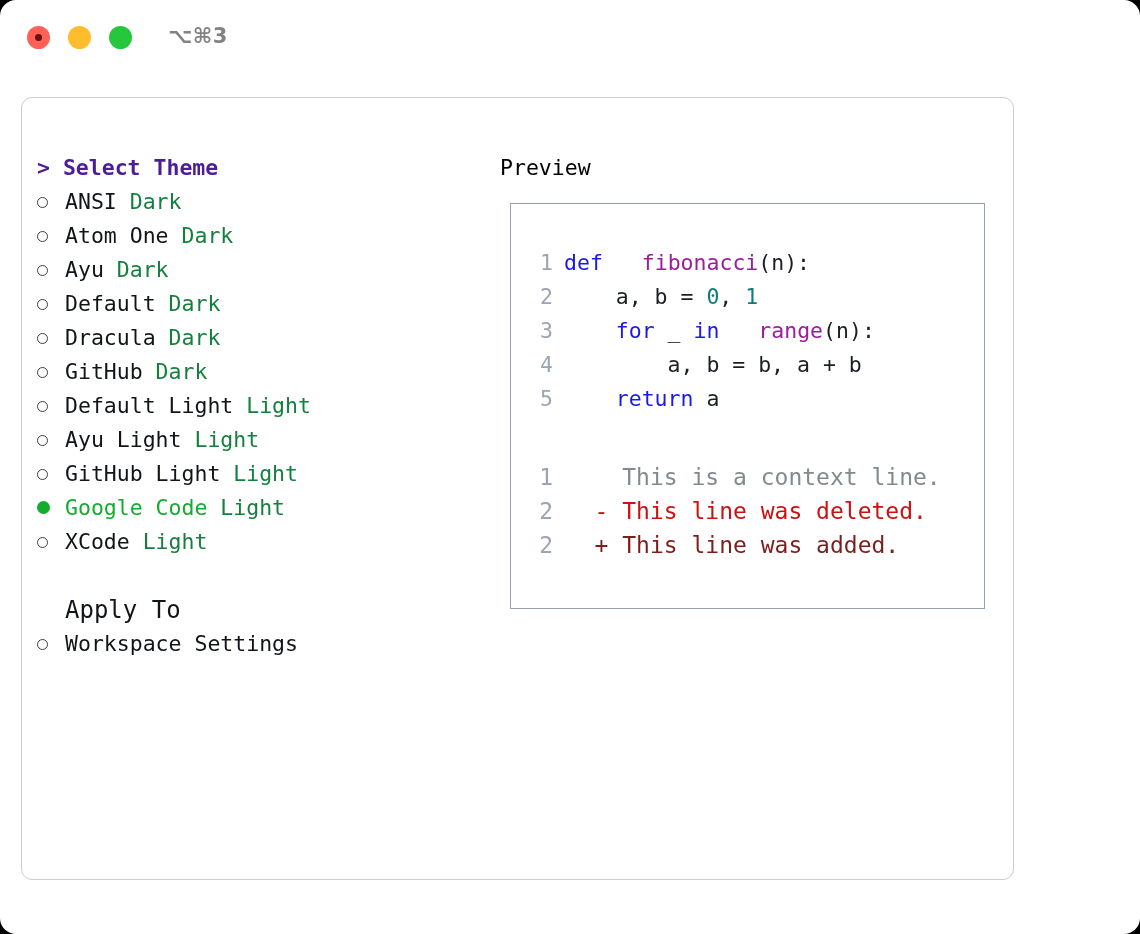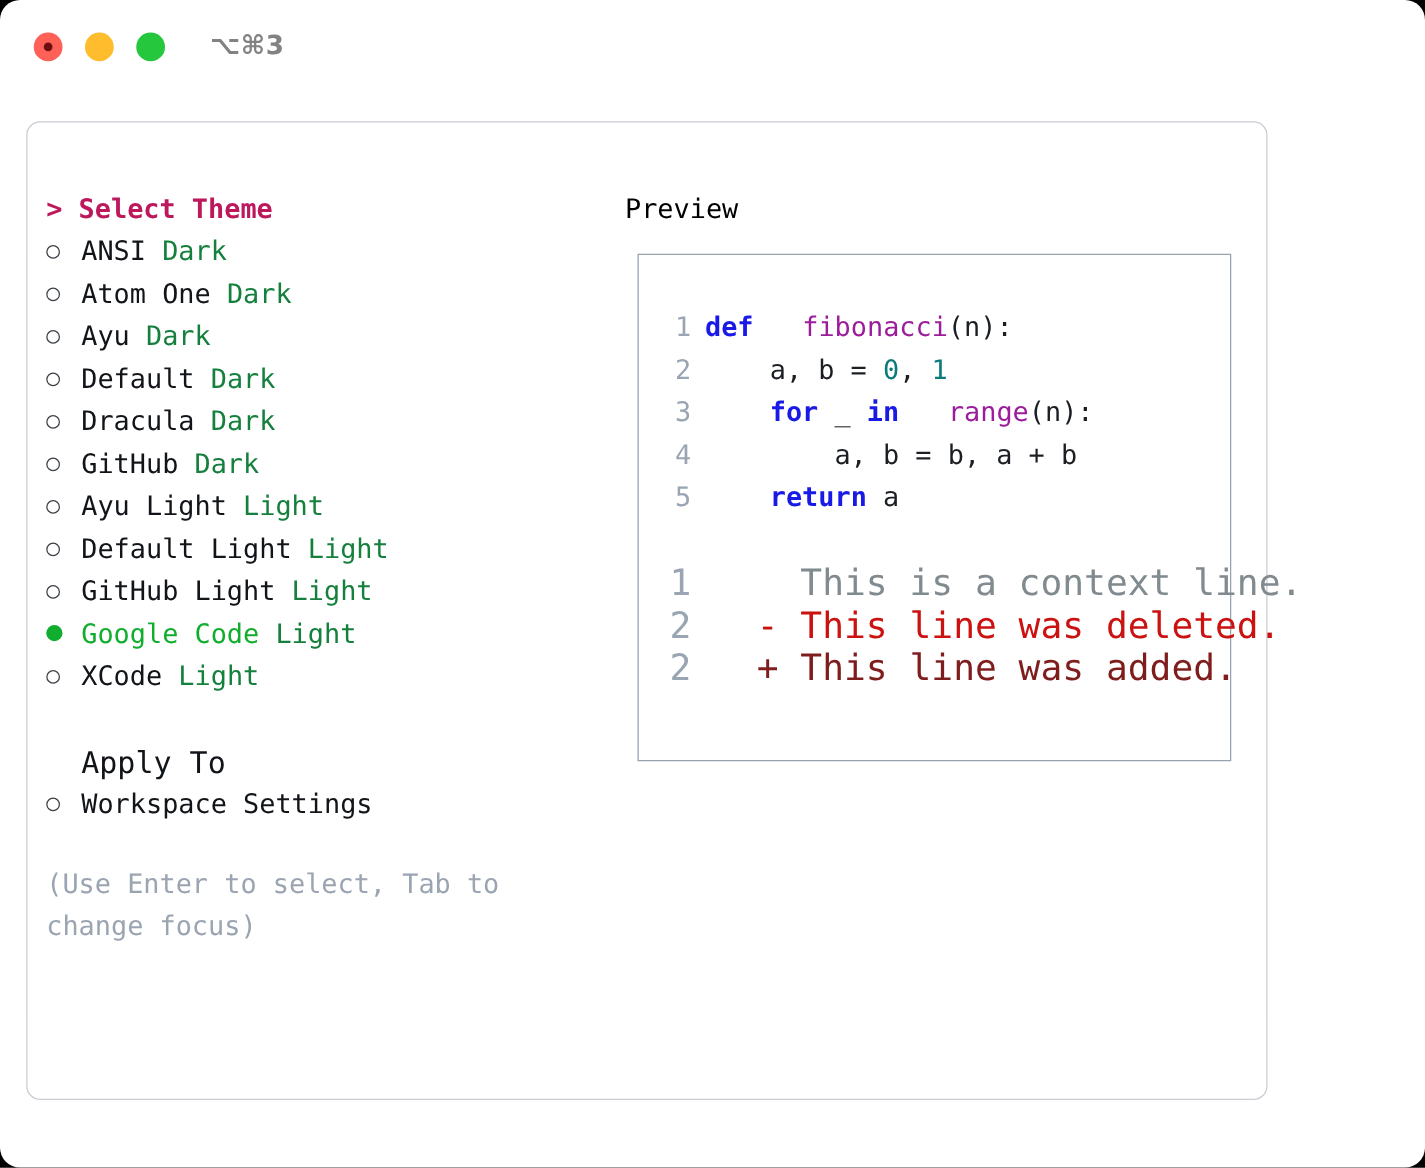--- a/index.html
+++ b/index.html
@@ -81,21 +81,21 @@
   }
   .row {
     height: 34px;
     font-size: 21.5px;
     line-height: 34px;
     white-space: pre;
     color: #111418;
   }
   .row.header {
     font-weight: bold;
-    color: #be185d;
+    color: #4c1d95;
   }
   .marker {
     display: inline-block;
     width: 28px;
   }
   .bullet-dot {
     display: inline-block;
     width: 13px; height: 13px;
     border-radius: 50%;
     background: #11ad2e;
@@ -155,29 +155,29 @@
     line-height: 34px;
     white-space: pre;
   }
   .ln {
     display: inline-block;
     width: 24px;
     text-align: right;
     color: #9aa5b4;
   }
   .gap { display: inline-block; width: 11px; }
-  .kw  { color: #1a1ae6; font-weight: bold; }
+  .kw  { color: #1a1ae6; }
   .fn  { color: #9c1d9c; margin-left: 26px; }
   .num { color: #0d7b7b; }
   .pl  { color: #1b1f24; }
 
   .diff {
     position: absolute;
-    left: 18px; top: 245px;
-    font-size: 29px;
+    left: 18px; top: 256px;
+    font-size: 23px;
     line-height: 34px;
     white-space: pre;
   }
   .ctx { color: #808a8f; }
   .del { color: #cc1111; }
   .add { color: #7f1d1d; }
 </style>
 </head>
 <body>
 
@@ -197,35 +197,34 @@
   <div class="left-col">
     <div class="row header"><span>&gt; </span><span>Select Theme</span></div>
 
     <div id="theme-list">
         <div class="row"><span class="marker"><span class="bullet-ring"></span></span><span class="name">ANSI </span><span class="cat">Dark</span></div>
         <div class="row"><span class="marker"><span class="bullet-ring"></span></span><span class="name">Atom One </span><span class="cat">Dark</span></div>
         <div class="row"><span class="marker"><span class="bullet-ring"></span></span><span class="name">Ayu </span><span class="cat">Dark</span></div>
         <div class="row"><span class="marker"><span class="bullet-ring"></span></span><span class="name">Default </span><span class="cat">Dark</span></div>
         <div class="row"><span class="marker"><span class="bullet-ring"></span></span><span class="name">Dracula </span><span class="cat">Dark</span></div>
         <div class="row"><span class="marker"><span class="bullet-ring"></span></span><span class="name">GitHub </span><span class="cat">Dark</span></div>
+        <div class="row"><span class="marker"><span class="bullet-ring"></span></span><span class="name">Default Light </span><span class="cat">Light</span></div>
         <div class="row"><span class="marker"><span class="bullet-ring"></span></span><span class="name">Ayu Light </span><span class="cat">Light</span></div>
-        <div class="row"><span class="marker"><span class="bullet-ring"></span></span><span class="name">Default Light </span><span class="cat">Light</span></div>
         <div class="row"><span class="marker"><span class="bullet-ring"></span></span><span class="name">GitHub Light </span><span class="cat">Light</span></div>
         <div class="row"><span class="marker"><span class="bullet-dot"></span></span><span class="name sel">Google Code </span><span class="cat">Light</span></div>
         <div class="row"><span class="marker"><span class="bullet-ring"></span></span><span class="name">XCode </span><span class="cat">Light</span></div>
       </div>
 
     <div class="spacer"></div>
 
     <div class="apply-header">Apply To</div>
     <div id="apply-list">
         <div class="row"><span class="marker"><span class="bullet-ring"></span></span><span class="name">Workspace Settings</span></div>
       </div>
 
-    <div class="hint">(Use Enter to select, Tab to change focus)</div>
   </div>
 
   <div class="preview-title">Preview</div>
 
   <div class="preview-box">
     <div class="code" id="code-block"><div><span class="ln">1</span><span class="gap"></span><span class="kw">def </span><span class="fn">fibonacci</span><span class="pl">(n):</span></div><div><span class="ln">2</span><span class="gap"></span><span class="pl">    a, b = </span><span class="num">0</span><span class="pl">, </span><span class="num">1</span></div><div><span class="ln">3</span><span class="gap"></span><span class="pl">    </span><span class="kw">for</span><span class="pl"> _ </span><span class="kw">in</span><span class="pl"> </span><span class="fn">range</span><span class="pl">(n):</span></div><div><span class="ln">4</span><span class="gap"></span><span class="pl">        a, b = b, a + b</span></div><div><span class="ln">5</span><span class="gap"></span><span class="pl">    </span><span class="kw">return</span><span class="pl"> a</span></div></div>
     <div class="diff" id="diff-block"><div><span class="ln">1</span><span class="ctx">     This is a context line.</span></div><div><span class="ln">2</span><span class="del">   - This line was deleted.</span></div><div><span class="ln">2</span><span class="add">   + This line was added.</span></div></div>
   </div>
 
 </div>

